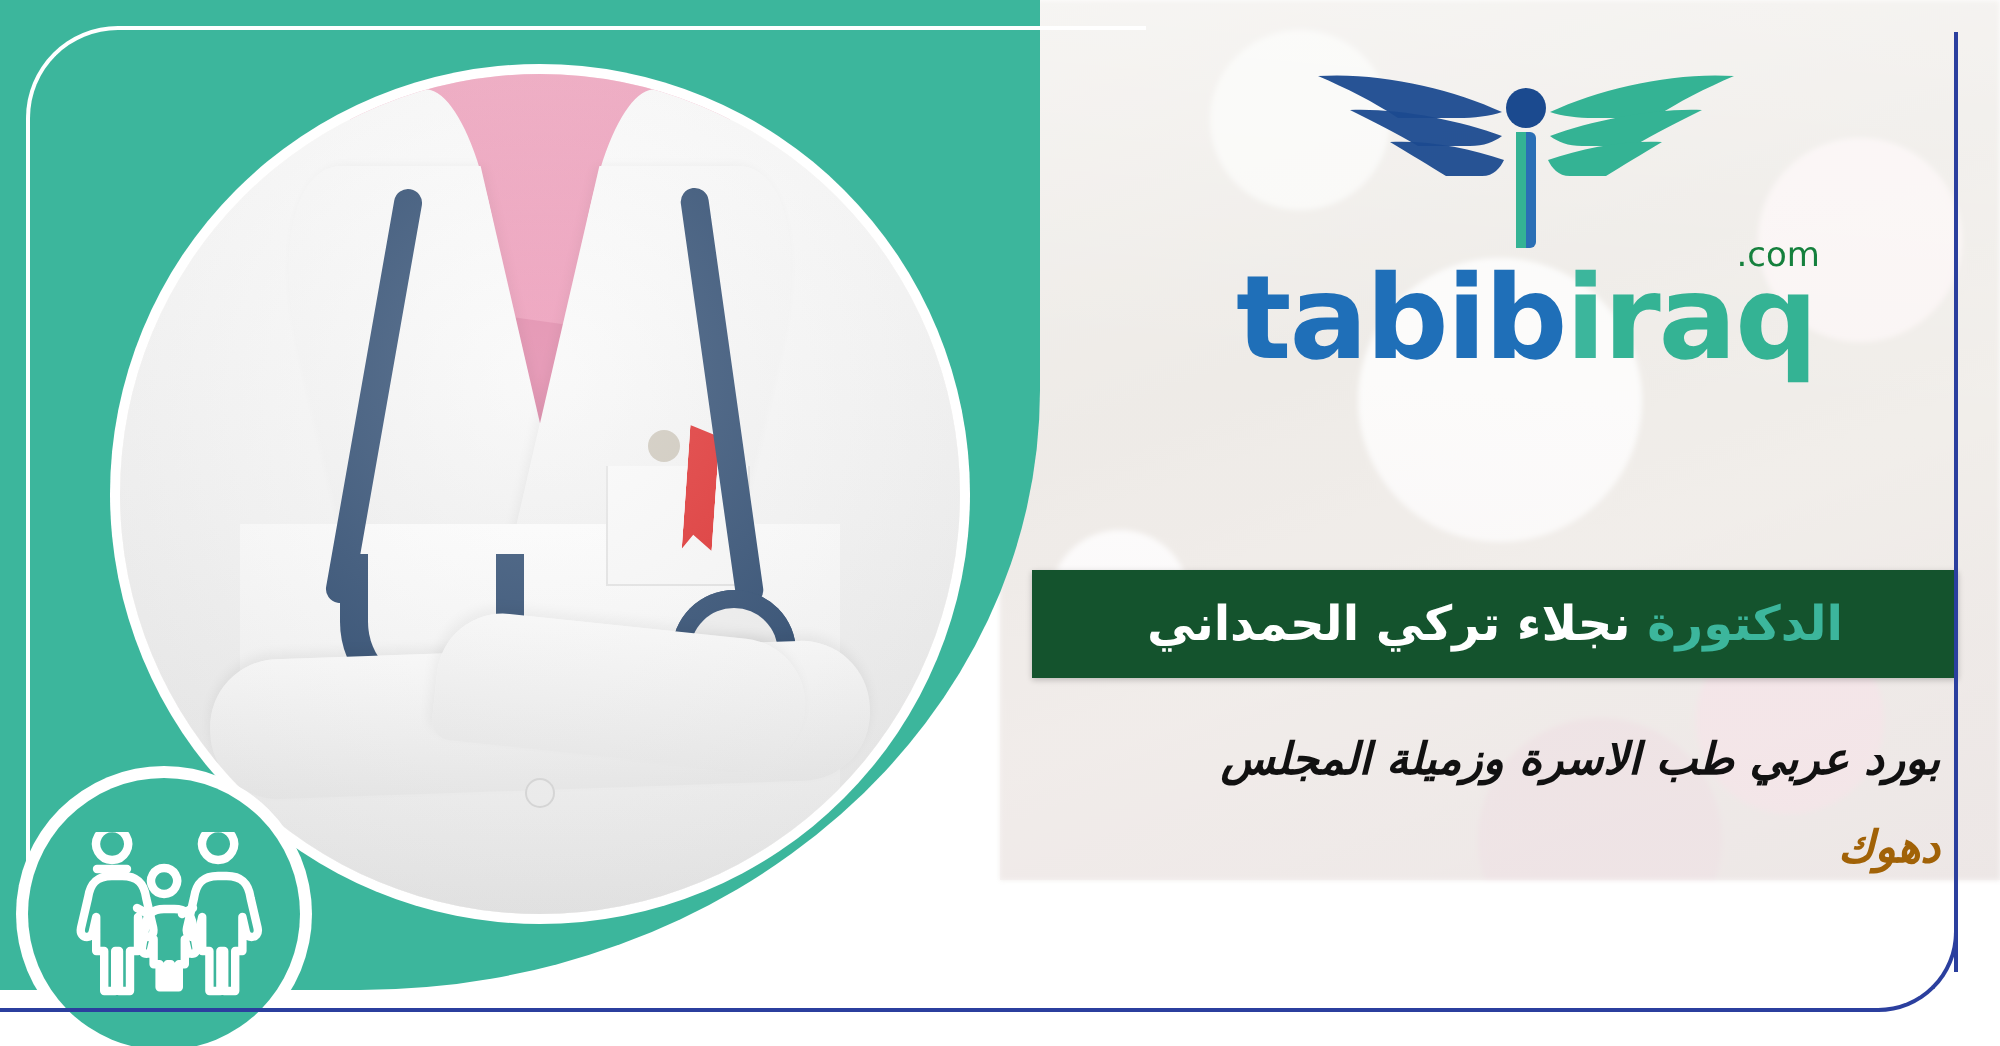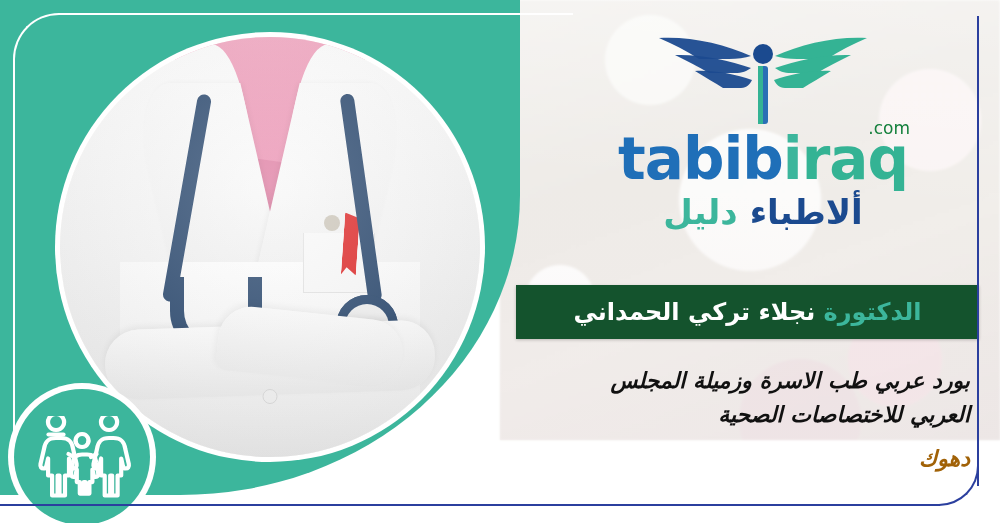--- a/index.html
+++ b/index.html
@@ -364,36 +364,31 @@
       </g>
 
       <circle cx="150" cy="32" r="10" fill="#1b4a8f"></circle>
       <rect x="145" y="44" width="10" height="58" rx="3" fill="#2a6fb5"></rect>
       <rect x="145" y="44" width="5" height="58" fill="#34b394"></rect>
     </svg>
     <div class="logo-wordmark">
       <span class="w-tabib">tabib</span><span class="w-bar">i</span><span class="w-iraq">raq</span>
       <span class="logo-com">.com</span>
     </div>
-    <div class="logo-arabic">
-      <span class="la-blue">ألاطباء</span>
-      <span class="la-green">دليل</span>
-    </div>
   </div>
 
   <div class="name-banner">
     <div class="name-banner-text">
       <span class="name-title">الدكتورة</span>
       <span>نجلاء تركي الحمداني</span>
     </div>
   </div>
 
   <div class="info-block">
     <div class="specialty">بورد عربي طب الاسرة وزميلة المجلس</div>
-    <div class="specialty">العربي للاختصاصات الصحية</div>
     <div class="city">دهوك</div>
   </div>
 
   <div class="frame-right"></div>
   <div class="frame-bottom"></div>
   <div class="frame-corner"></div>
 
 </div>
 
 </body></html>

